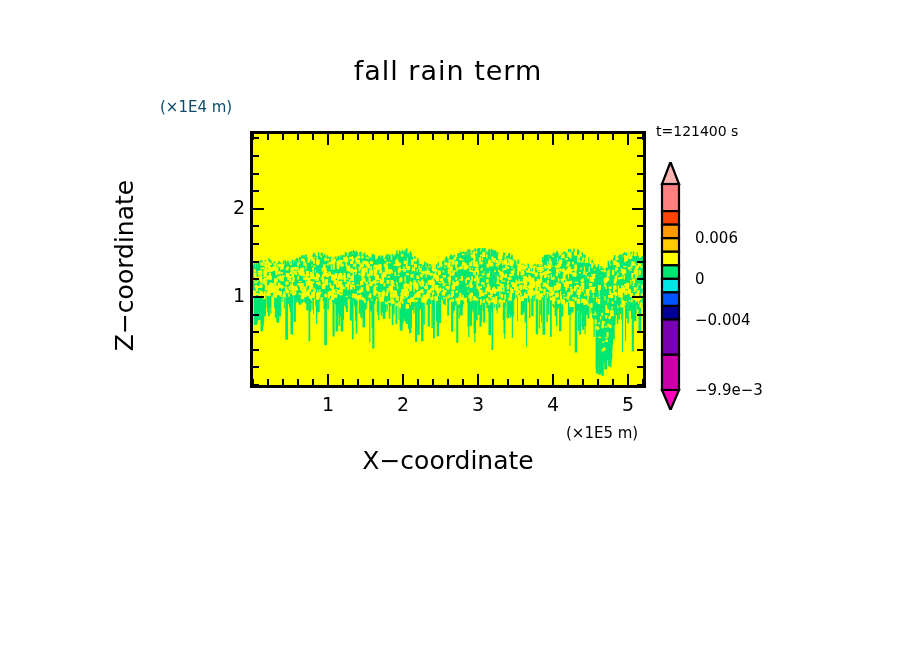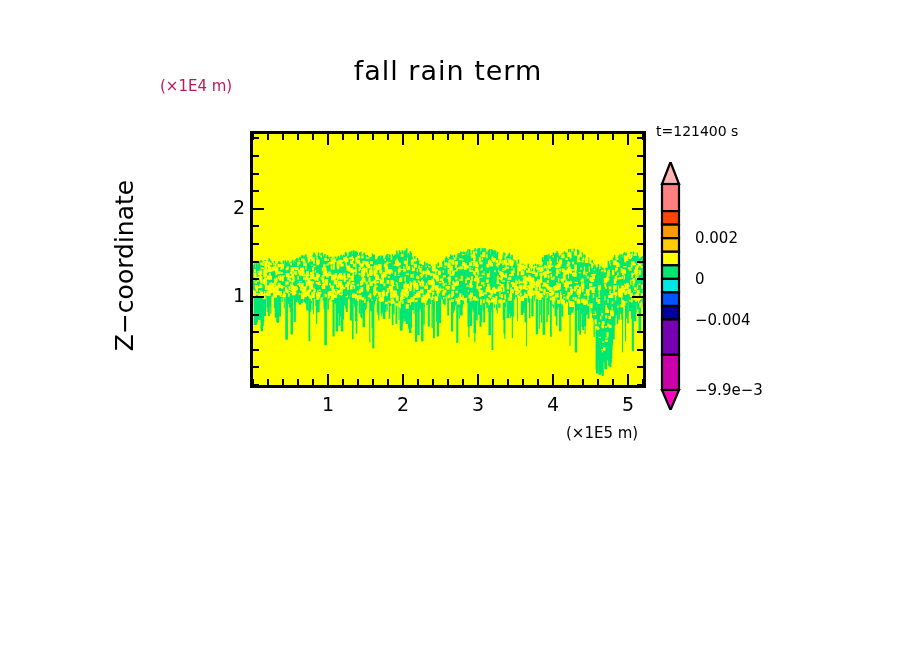--- a/index.html
+++ b/index.html
@@ -35,23 +35,23 @@
     color: #000000;
     letter-spacing: 1px;
     white-space: nowrap;
     margin-top: 11px;
   }
 
   
   #y-unit-label {
     position: absolute;
     left: 160px;
-    top: 77px;
+    top: 98px;
     font-size: 15px;
-    color: #be185d;
+    color: #0c4a6e;
     white-space: nowrap;
   }
   #x-unit-label {
     position: absolute;
     left: 566px;
     top: 424px;
     font-size: 15px;
     color: #000000;
     white-space: nowrap;
   }
@@ -2593,39 +2593,40 @@
       <div class="tick-label-x" style="left: 538px; top: 393px;">4</div>
       <div class="tick-label-x" style="left: 613px; top: 393px;">5</div>
     </div>
   <div id="ytick-label-layer">
       <div class="tick-label-y" style="left: 219px; top: 283.93px;">1</div>
       <div class="tick-label-y" style="left: 219px; top: 195.86px;">2</div>
     </div>
 
   <div id="x-unit-label">(×1E5 m)</div>
 
+  <div id="x-axis-title">X−coordinate</div>
   <div id="y-axis-title">Z−coordinate</div>
 
   <div id="colorbar-group">
     <svg id="colorbar-svg" width="36" height="248" viewBox="0 0 36 248">
         <polygon points="12.5,0 21,22 4,22" fill="#ffb3b3" stroke="#000" stroke-width="2.2" stroke-linejoin="miter"></polygon>
         <rect x="4" y="22.00" width="17" height="27.11" fill="#ff8080" stroke="#000" stroke-width="2.2"></rect>
         <rect x="4" y="49.11" width="17" height="13.55" fill="#ff4500" stroke="#000" stroke-width="2.2"></rect>
         <rect x="4" y="62.66" width="17" height="13.55" fill="#ff9900" stroke="#000" stroke-width="2.2"></rect>
         <rect x="4" y="76.21" width="17" height="13.55" fill="#ffcc00" stroke="#000" stroke-width="2.2"></rect>
         <rect x="4" y="89.76" width="17" height="13.55" fill="#ffff00" stroke="#000" stroke-width="2.2"></rect>
         <rect x="4" y="103.32" width="17" height="13.55" fill="#00e673" stroke="#000" stroke-width="2.2"></rect>
         <rect x="4" y="116.87" width="17" height="13.55" fill="#00e6e6" stroke="#000" stroke-width="2.2"></rect>
         <rect x="4" y="130.42" width="17" height="13.55" fill="#0055ff" stroke="#000" stroke-width="2.2"></rect>
         <rect x="4" y="143.97" width="17" height="13.55" fill="#000099" stroke="#000" stroke-width="2.2"></rect>
         <rect x="4" y="157.53" width="17" height="35.24" fill="#7700b3" stroke="#000" stroke-width="2.2"></rect>
         <rect x="4" y="192.76" width="17" height="35.24" fill="#cc00aa" stroke="#000" stroke-width="2.2"></rect>
         <polygon points="4,228 21,228 12.5,248" fill="#ff00bb" stroke="#000" stroke-width="2.2" stroke-linejoin="miter"></polygon>
       </svg>
     <div id="colorbar-label-layer">
-        <div class="cb-label" style="top: 67.2105px;">0.002</div>
+        <div class="cb-label" style="top: 67.2105px;">0.006</div>
         <div class="cb-label" style="top: 107.868px;">0</div>
         <div class="cb-label" style="top: 148.526px;">−0.004</div>
         <div class="cb-label" style="top: 219px;">−9.9e−3</div>
       </div>
   </div>
 
 </div>
 
 </body></html>

